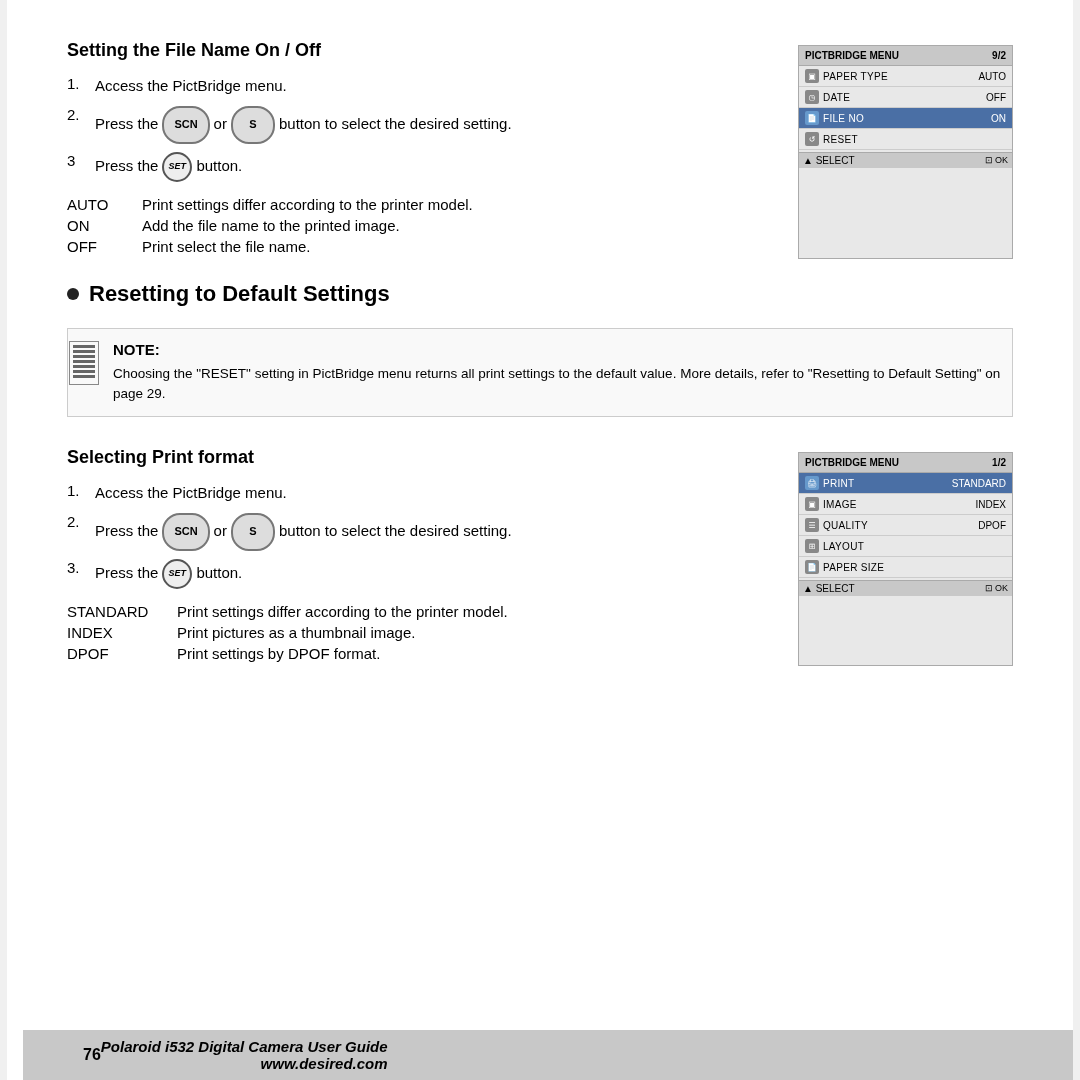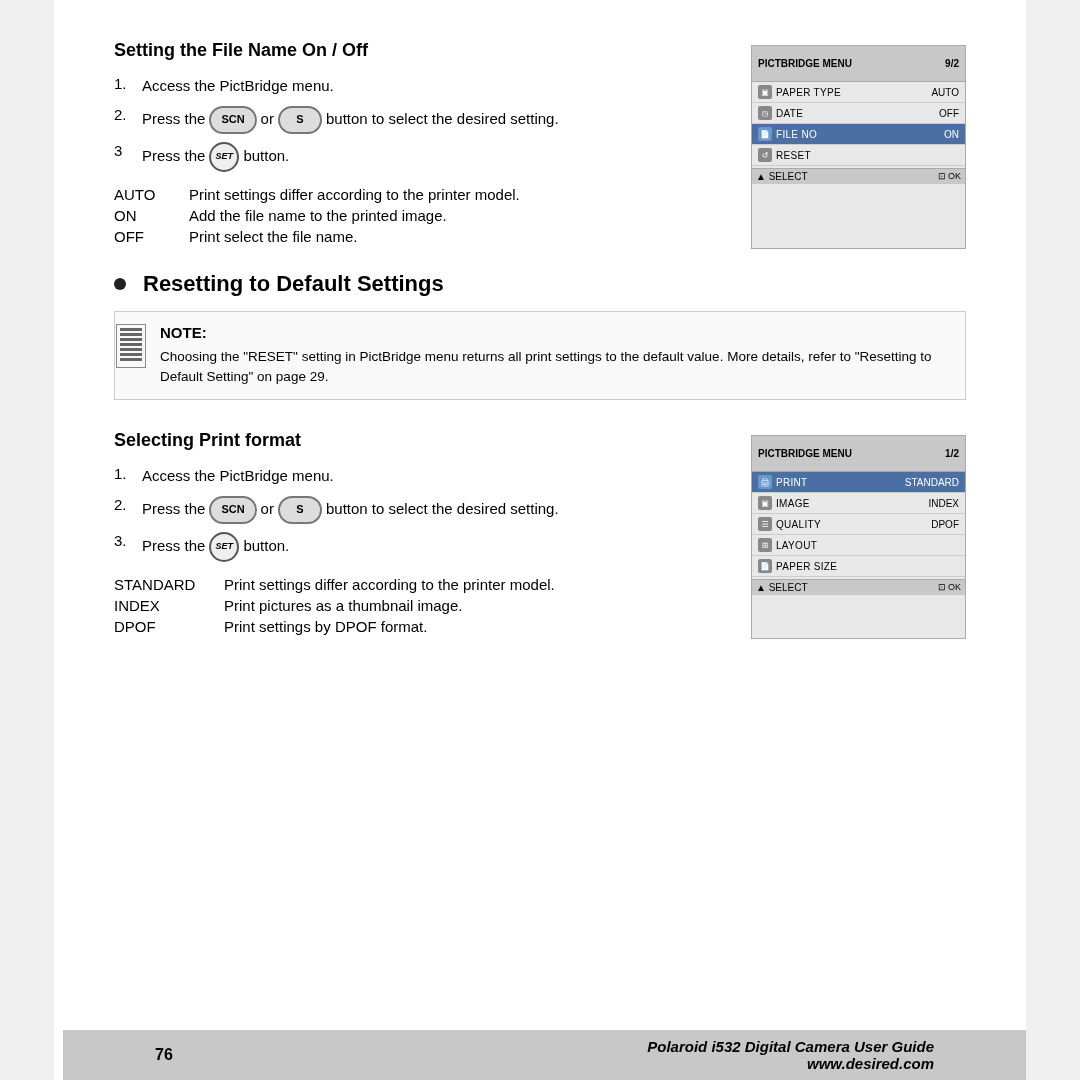--- a/index.html
+++ b/index.html
@@ -5,21 +5,21 @@
     * { box-sizing: border-box; margin: 0; padding: 0; }
     body {
       background: #f0f0f0;
       display: flex;
       justify-content: center;
       align-items: center;
       min-height: 100vh;
       font-family: Arial, sans-serif;
     }
     .page {
-      width: 972px;
+      width: 1066px;
       min-height: 1080px;
       background: #ffffff;
       position: relative;
       padding: 40px 60px 0 60px;
     }
 
     
     .top-section {
       display: flex;
       justify-content: space-between;
@@ -69,21 +69,21 @@
       background: #eee;
       vertical-align: middle;
       font-style: italic;
     }
     .btn-icon-oval {
       display: inline-flex;
       align-items: center;
       justify-content: center;
       border: 2px solid #777;
       border-radius: 18px;
-      padding: 2px 10px;
+      padding: 17px 10px;
       font-size: 11px;
       font-weight: bold;
       background: #ddd;
       vertical-align: middle;
       min-width: 44px;
       height: 28px;
     }
 
     .definitions {
       margin-top: 14px;
@@ -109,21 +109,21 @@
       border: 1px solid #aaa;
       background: #e8e8e8;
       flex-shrink: 0;
       font-size: 11px;
       margin-top: 5px;
     }
     .menu-header {
       display: flex;
       justify-content: space-between;
       background: #c8c8c8;
-      padding: 12px 6px;
+      padding: 4px 6px;
       font-size: 10px;
       font-weight: bold;
       border-bottom: 1px solid #aaa;
     }
     .menu-row {
       display: flex;
       align-items: center;
       padding: 3px 6px;
       border-bottom: 1px solid #ccc;
       gap: 4px;
@@ -168,24 +168,24 @@
       font-size: 10px;
     }
 
     
     .reset-section {
       margin: 22px 0 22px 0;
     }
     .reset-heading {
       font-size: 22px;
       font-weight: bold;
-      margin-bottom: 14px;
-      display: flex;
-      align-items: center;
-      gap: 17px;
+      margin-bottom: 21px;
+      display: flex;
+      align-items: center;
+      gap: 10px;
     }
     .bullet-dot {
       width: 12px;
       height: 12px;
       background: #222;
       border-radius: 50%;
       flex-shrink: 0;
     }
     .note-box {
       display: flex;
@@ -231,27 +231,26 @@
     }
     .bottom-text {
       flex: 1;
       padding-right: 30px;
     }
 
     
     .page-footer {
       position: absolute;
       bottom: 0;
-      left: 9px;
+      left: 16px;
       right: 0;
       background: #c8c8c8;
       display: flex;
-      justify-content: space-between;
-      align-items: center;
-      padding: 8px 92px;
+      align-items: center;
+      padding: 8px 60px;
     }
     .footer-page-num {
       font-size: 16px;
       font-weight: bold;
     }
     .footer-brand {
       text-align: right;
       font-size: 15px;
       font-weight: bold;
       font-style: italic;

